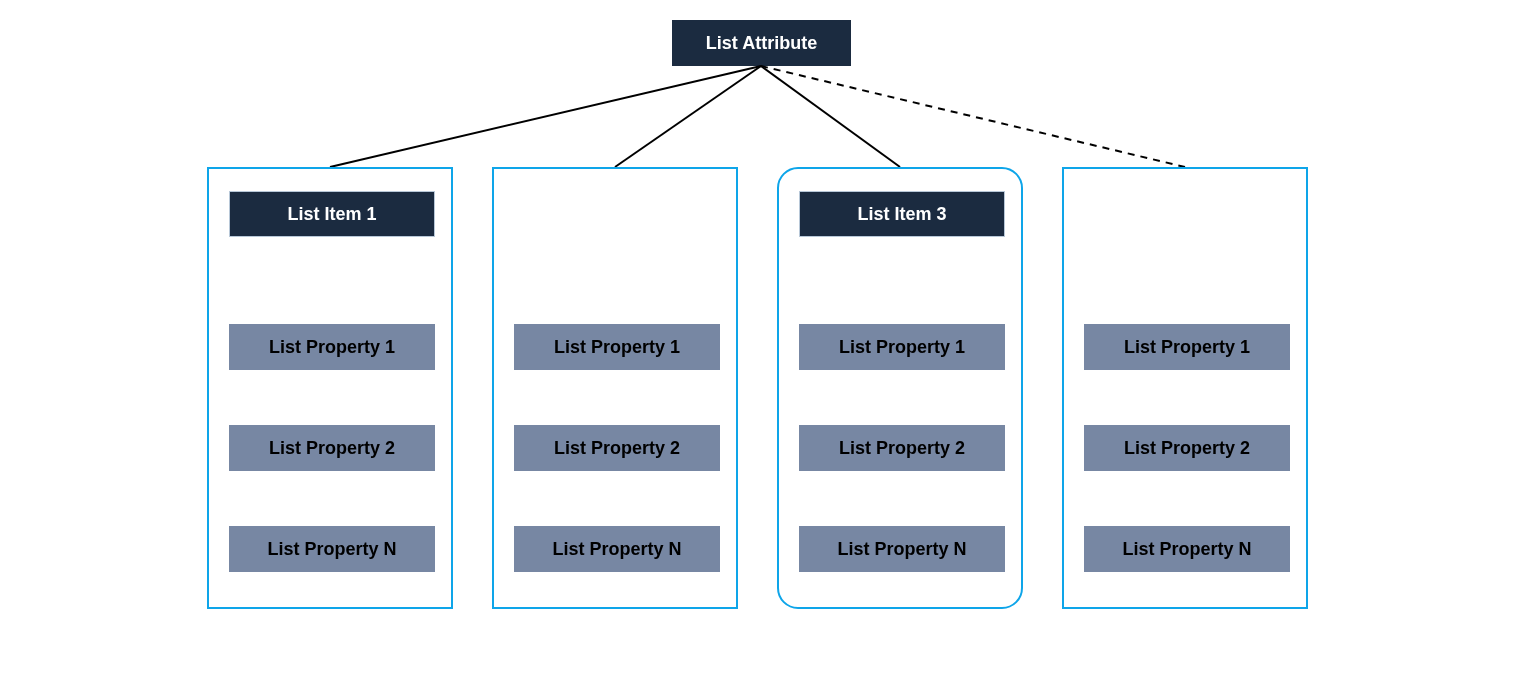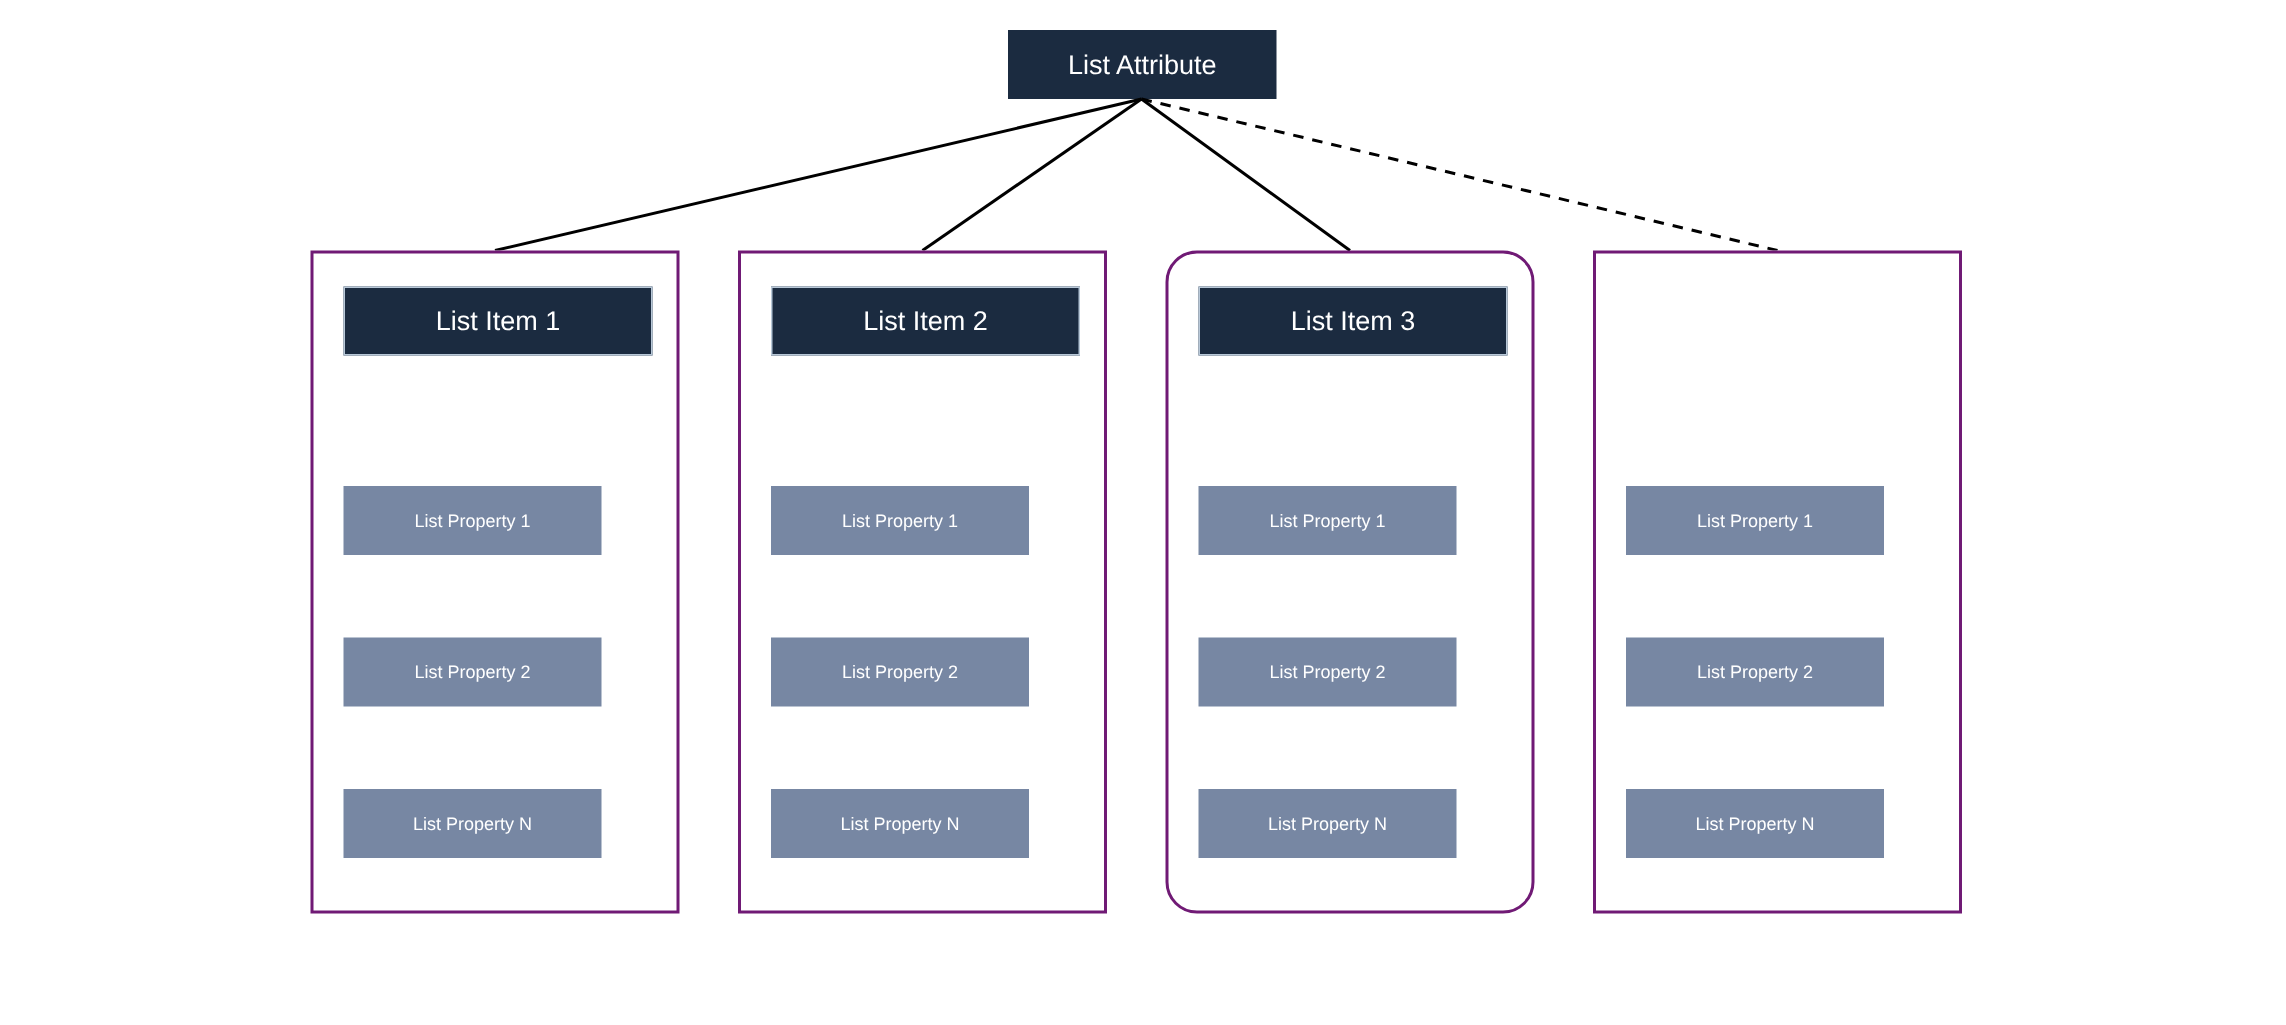--- a/index.html
+++ b/index.html
@@ -10,49 +10,49 @@
     background: #ffffff;
     font-family: Arial, Helvetica, sans-serif;
     position: relative;
     overflow: hidden;
   }
   .box {
     position: absolute;
     display: flex;
     align-items: center;
     justify-content: center;
-    font-weight: normal;
+    font-weight: bold;
     box-sizing: border-box;
   }
   .root-box {
     background: #1b2b40;
     color: #ffffff;
     font-size: 18px;
     padding: 0 20px;
   }
   .column-box {
     position: absolute;
-    border: 2px solid #701a75;
+    border: 2px solid #0ea5e9;
     box-sizing: border-box;
     background: #ffffff;
   }
   .item-header {
     background: #1b2b40;
     color: #ffffff;
     border: 1px solid #b8c8d8;
     font-size: 18px;
     width: 206px;
     height: 46px;
     left: 20px;
   }
   .property-box {
     background: #7787a3;
-    color: #ffffff;
-    font-size: 12px;
-    width: 172px;
+    color: #000000;
+    font-size: 18px;
+    width: 206px;
     height: 46px;
     left: 20px;
   }
   svg.connectors {
     position: absolute;
     left: 0;
     top: 0;
     pointer-events: none;
   }
 </style>
@@ -69,21 +69,20 @@
 </svg>
 
 <div class="column-box" style="left:207px; top:167px; width:246px; height:442px;">
   <div class="box item-header" style="top:22px;">List Item 1</div>
   <div class="box property-box" style="top:155px;">List Property 1</div>
   <div class="box property-box" style="top:256px;">List Property 2</div>
   <div class="box property-box" style="top:357px;">List Property N</div>
 </div>
 
 <div class="column-box" style="left:492px; top:167px; width:246px; height:442px;">
-  <div class="box item-header" style="top:22px;">List Item 2</div>
   <div class="box property-box" style="top:155px;">List Property 1</div>
   <div class="box property-box" style="top:256px;">List Property 2</div>
   <div class="box property-box" style="top:357px;">List Property N</div>
 </div>
 
 <div class="column-box" style="left:777px; top:167px; width:246px; height:442px;border-radius:21px;">
   <div class="box item-header" style="top:22px;">List Item 3</div>
   <div class="box property-box" style="top:155px;">List Property 1</div>
   <div class="box property-box" style="top:256px;">List Property 2</div>
   <div class="box property-box" style="top:357px;">List Property N</div>

